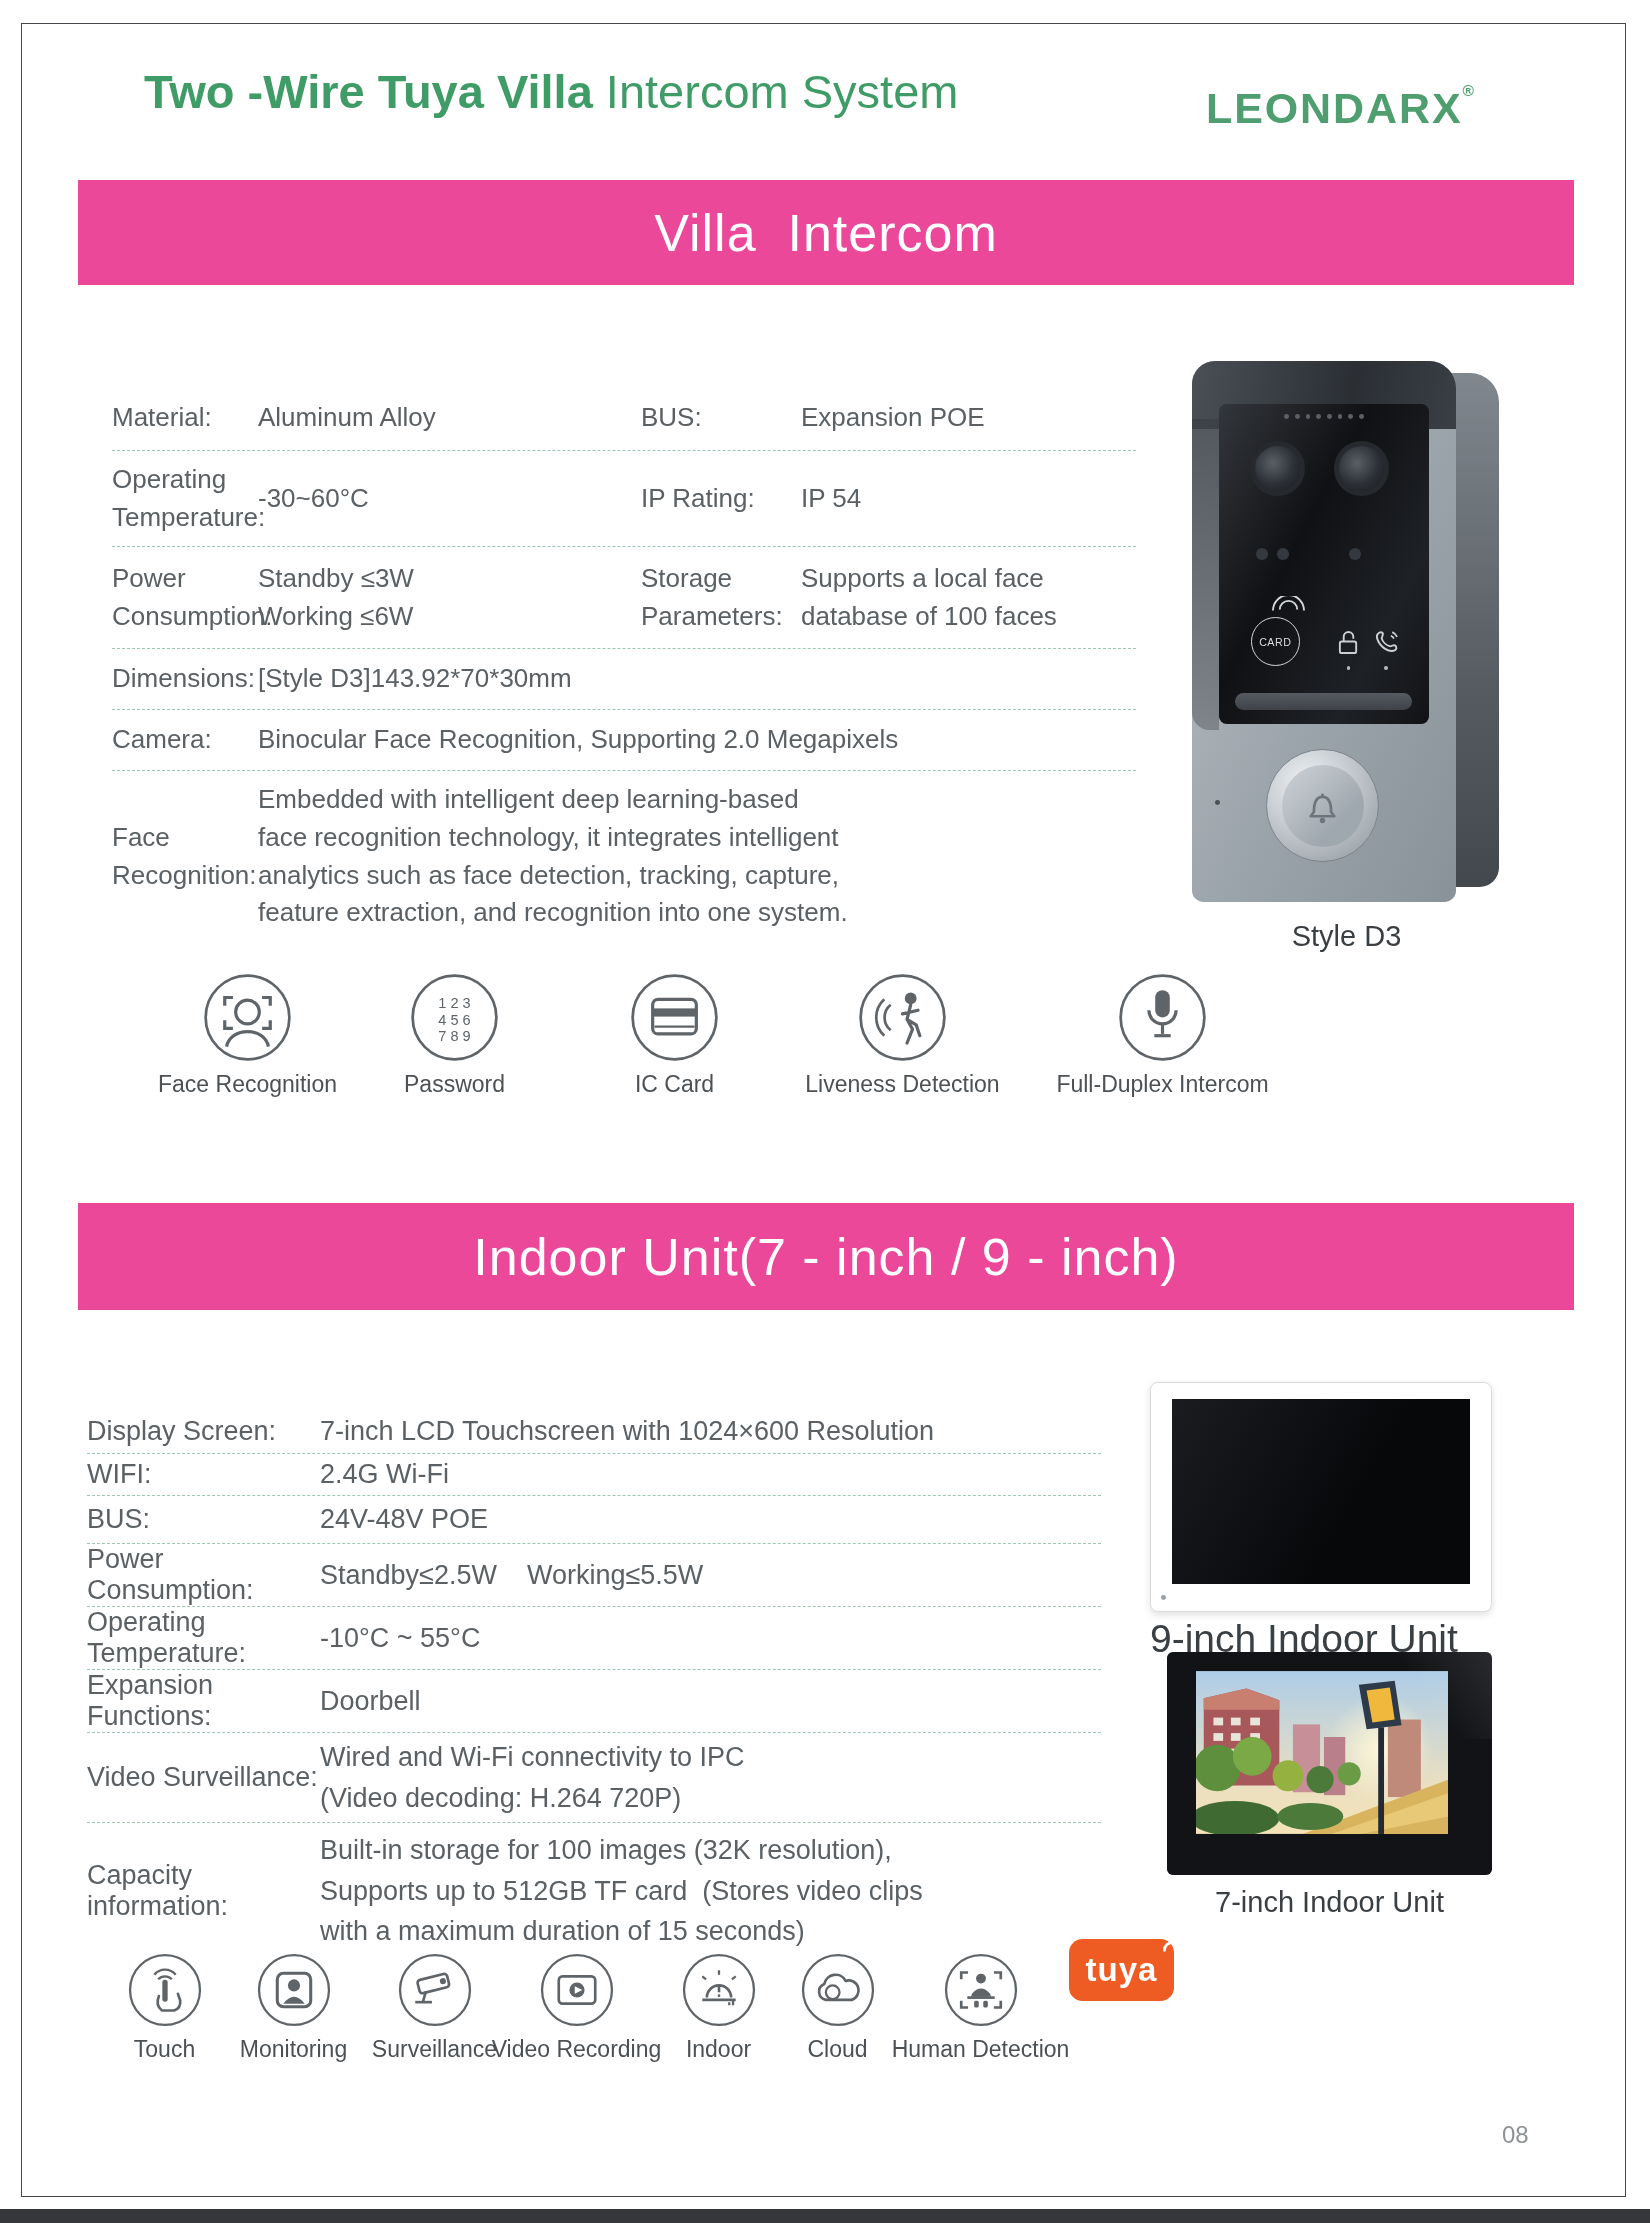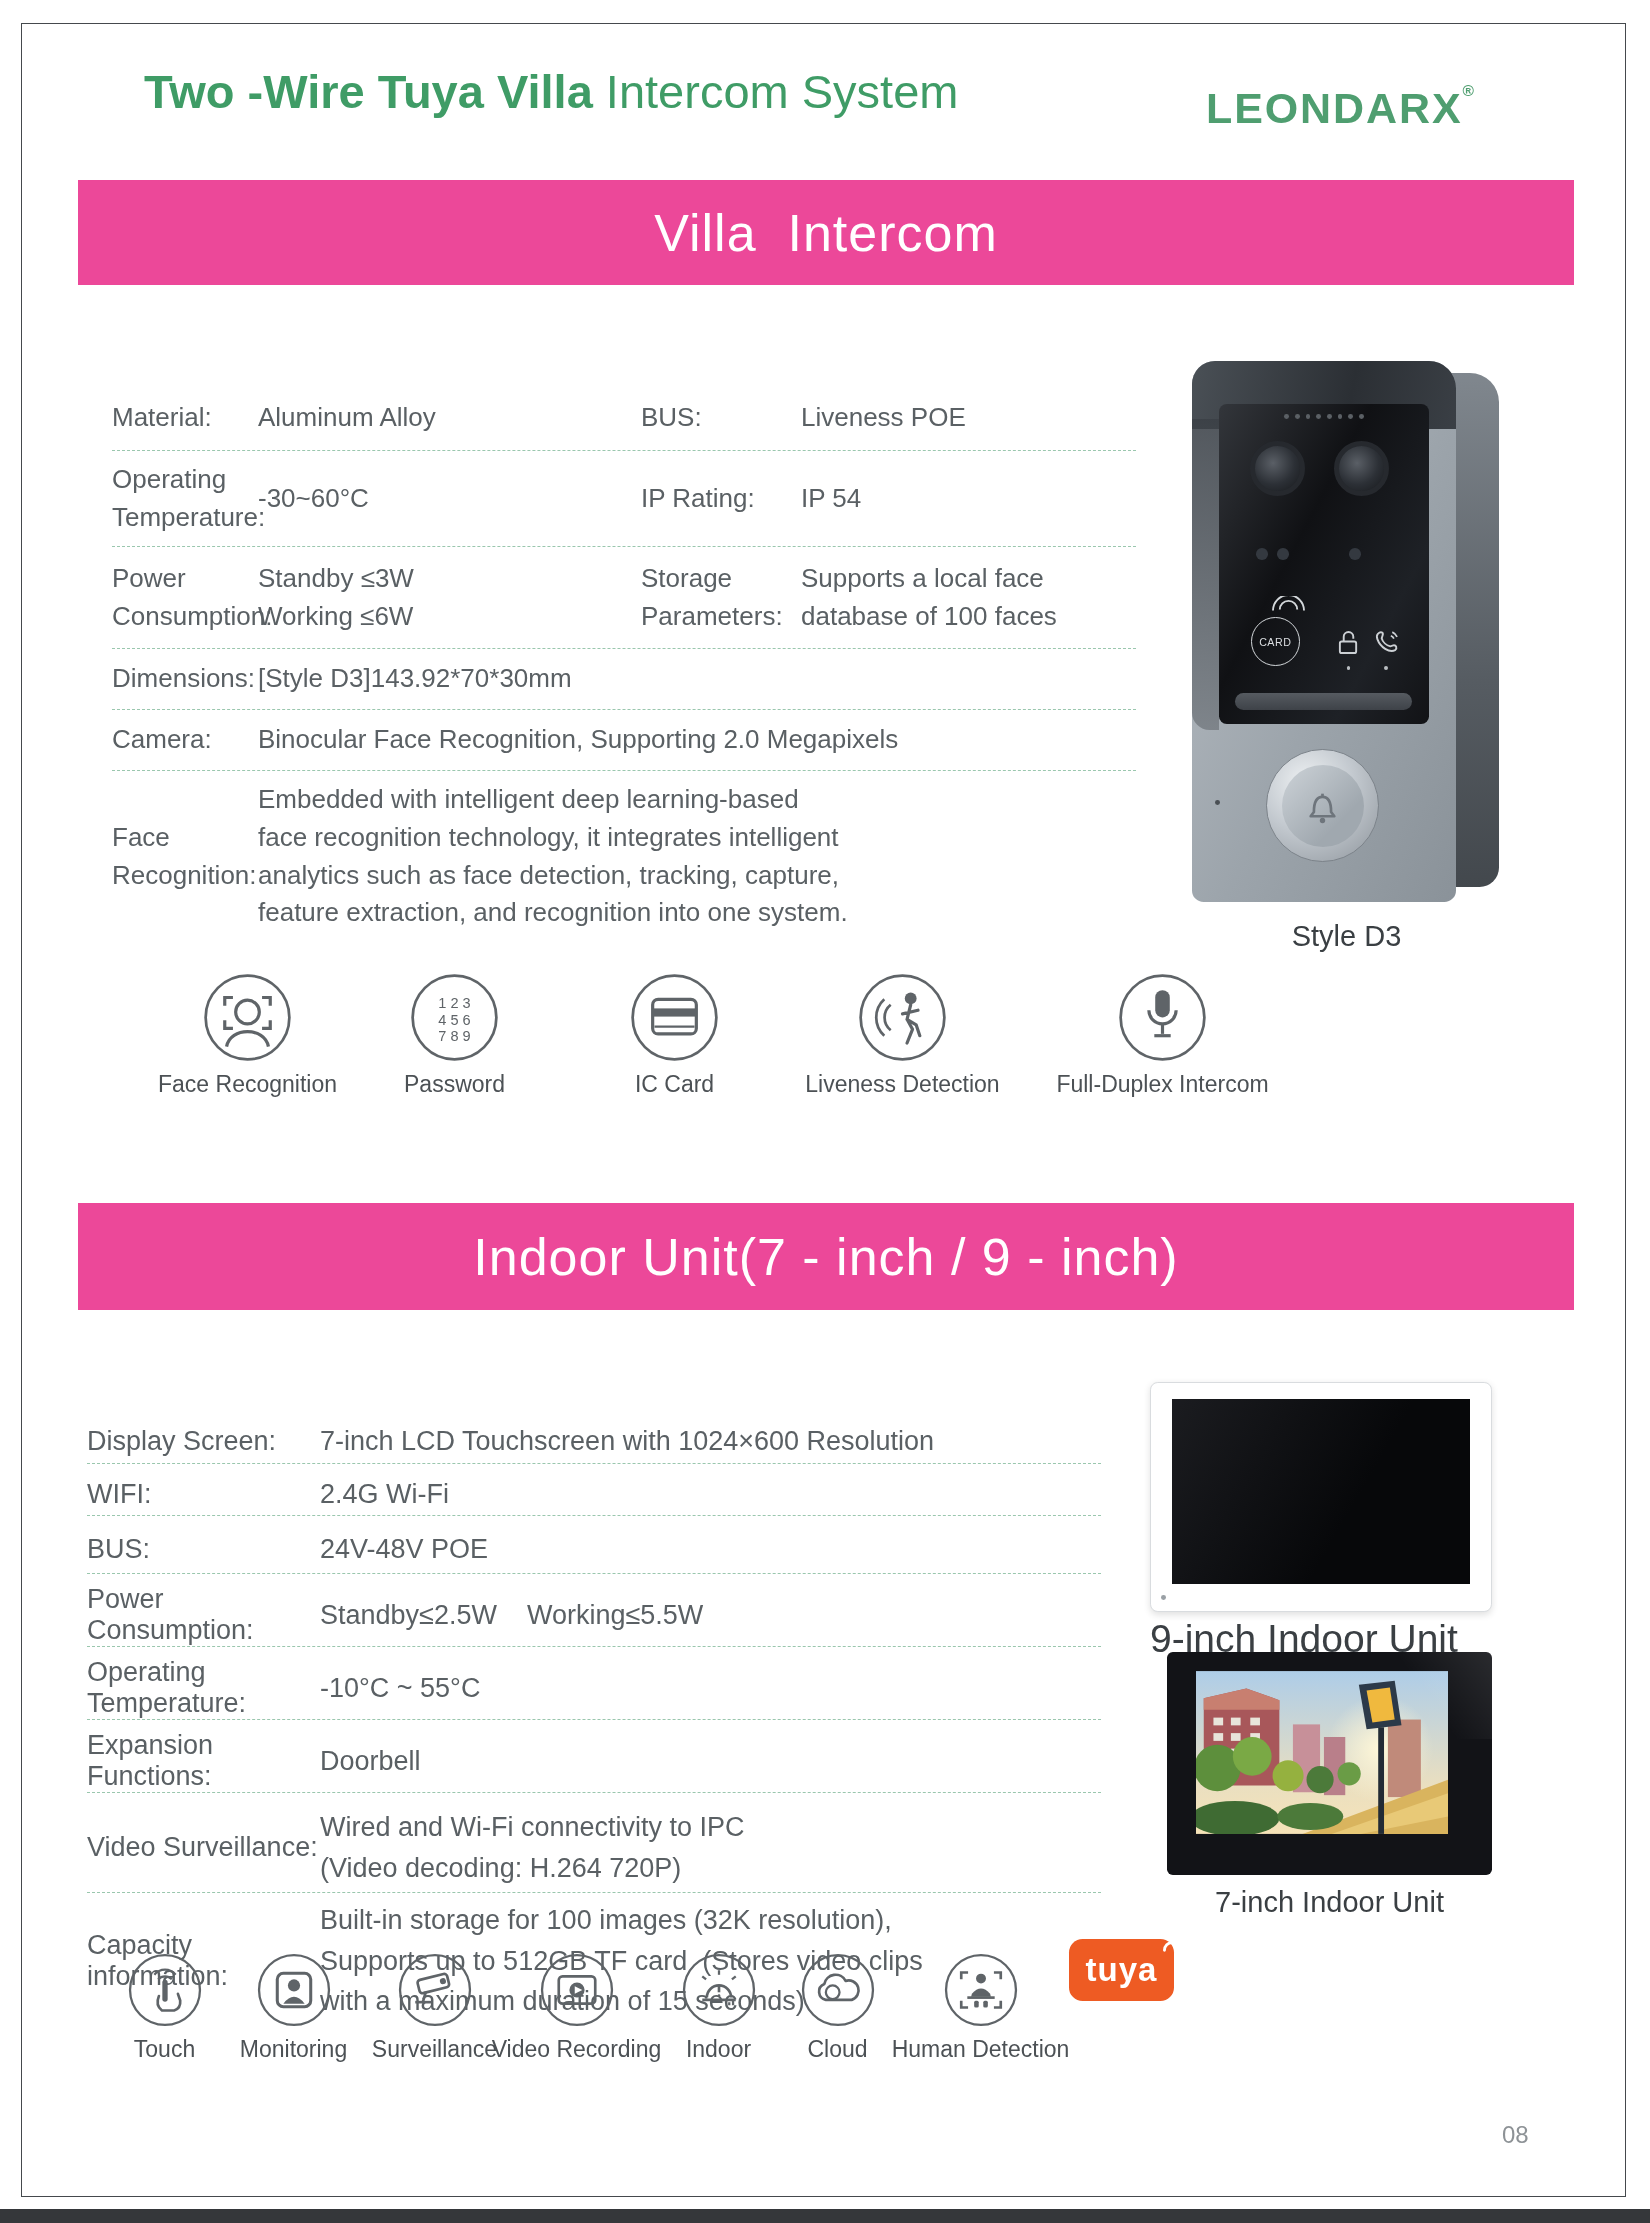--- a/index.html
+++ b/index.html
@@ -29,21 +29,21 @@
   .vc{white-space:pre-wrap;line-height:1.45;}
   .vc1{width:146px;}
   .vc2{width:383px;}
   .vc3{width:160px;}
   .vc4{width:335px;}
   .vc2.wide{width:878px;}
 
   
   .itable{position:absolute;left:87px;top:1409px;width:1014px;font-size:27px;color:#5a6064;}
   .irow{display:flex;align-items:center;}
-  .irow.sep{border-bottom:1.9px dashed #9ac7ae;margin-top:10px;}
+  .irow.sep{border-bottom:1.9px dashed #9ac7ae;}
   .ic1{width:233px;white-space:pre-wrap;}
   .ic2{width:781px;white-space:pre-wrap;line-height:1.5;}
 
   
   .feat{position:absolute;display:flex;flex-direction:column;align-items:center;width:233px;}
   .feat .lbl{margin-top:7.8px;font-size:23px;color:#4c5155;white-space:nowrap;}
   .feat svg{display:block;}
 
   
   .device{position:absolute;left:1192px;top:361px;width:309px;height:549px;}
@@ -118,21 +118,21 @@
 
   <div class="banner one">
       <span>Villa  Intercom</span>
     </div>
 
   <div class="vtable">
     <div class="vrow sep" style="min-height:64px">
       <div class="vc vc1">Material:</div>
       <div class="vc vc2">Aluminum Alloy</div>
       <div class="vc vc3">BUS:</div>
-      <div class="vc vc4">Liveness POE</div>
+      <div class="vc vc4">Expansion POE</div>
     </div>
     <div class="vrow sep" style="min-height:95px">
       <div class="vc vc1">Operating
 Temperature:</div>
       <div class="vc vc2">-30~60°C</div>
       <div class="vc vc3">IP Rating:</div>
       <div class="vc vc4">IP 54</div>
     </div>
     <div class="vrow sep" style="min-height:101px">
       <div class="vc vc1">Power

